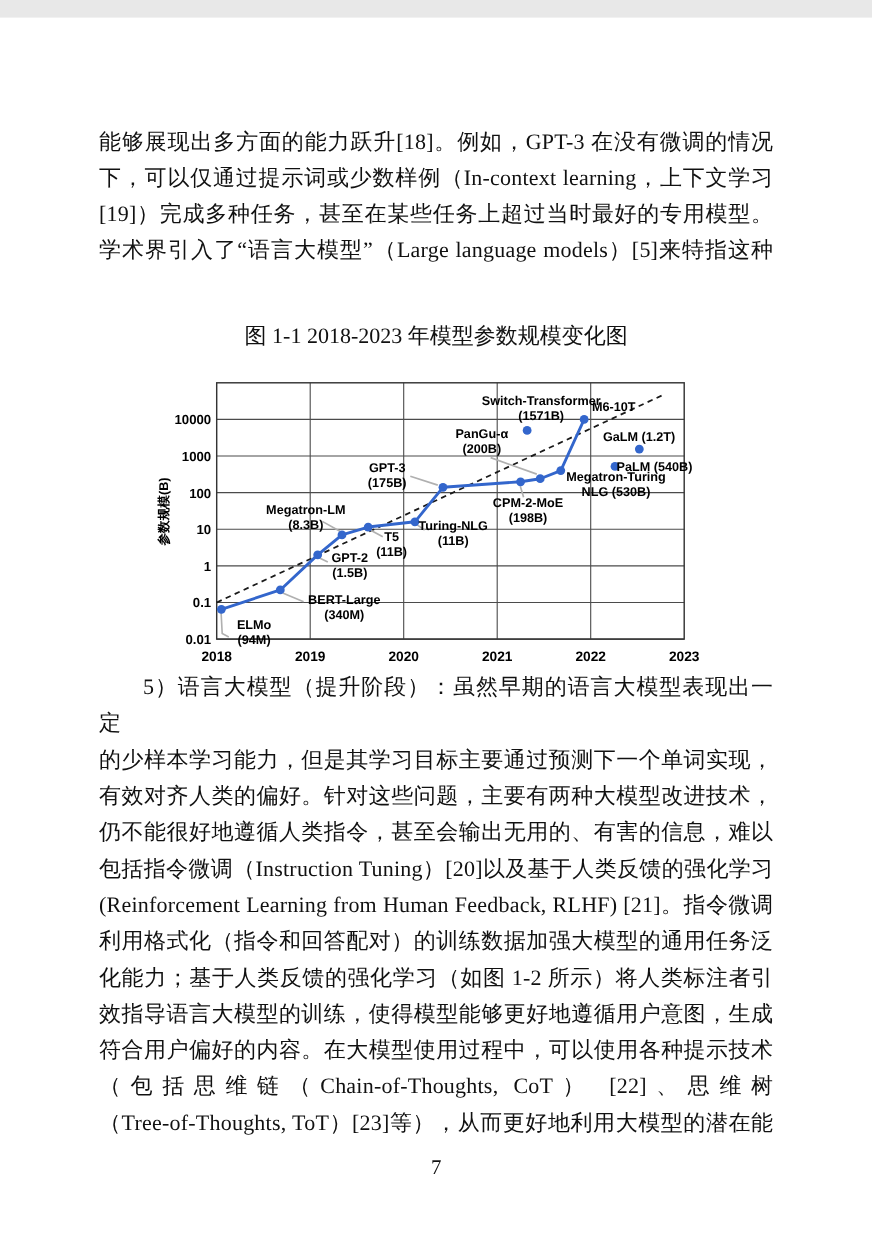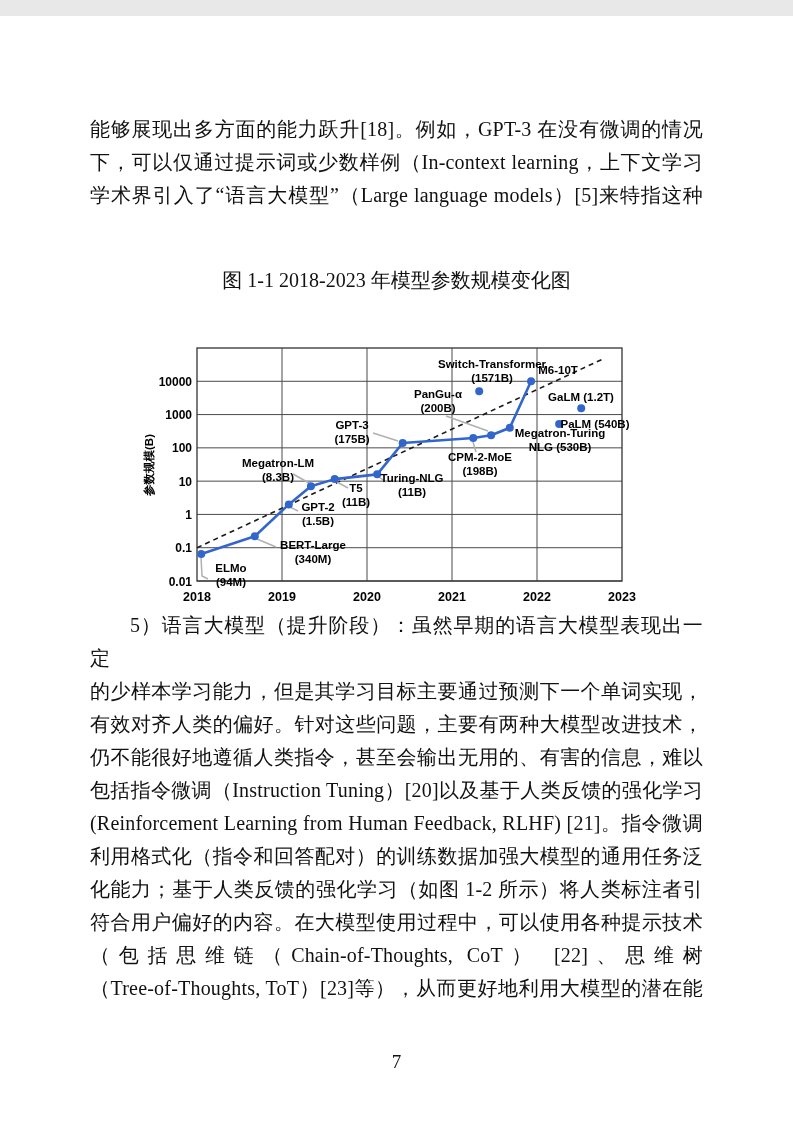--- a/index.html
+++ b/index.html
@@ -18,21 +18,21 @@
     line-height:33px;
     text-align:justify;
     text-align-last:justify;
     white-space:normal;
     letter-spacing:0.2px;
   }
   #para1{top:97px;}
   #para2{top:593px;}
   .caption{
     position:absolute;
-    left:90px;width:613px;top:248px;
+    left:90px;width:613px;top:274px;
     font-size:20px;line-height:33px;
     text-align:center;
   }
   .chart-wrap{
     position:absolute;left:140px;top:326px;width:565px;height:270px;
   }
   .chart-wrap svg{display:block;}
   .chart-wrap text{
     font-family:"Liberation Sans","DejaVu Sans",sans-serif;
     font-weight:bold;
@@ -44,20 +44,21 @@
   }
 </style>
 </head>
 <body>
 
 <div class="page">
 
   <div class="para" id="para1">
       <div class="line">能够展现出多方面的能力跃升[18]。例如，GPT-3 在没有微调的情况</div>
       <div class="line">下，可以仅通过提示词或少数样例（In-context learning，上下文学习</div>
+      <div class="line">[19]）完成多种任务，甚至在某些任务上超过当时最好的专用模型。</div>
       <div class="line">学术界引入了“语言大模型”（Large language models）[5]来特指这种</div>
     </div>
 
   <div class="caption">图 1-1 2018-2023 年模型参数规模变化图</div>
 
   <div class="chart-wrap" id="chart">
       <svg viewBox="0 0 565 270" width="565" height="270">
         <line x1="142" y1="6" x2="142" y2="239" stroke="#4b4b4b" stroke-width="1"></line>
         <line x1="227" y1="6" x2="227" y2="239" stroke="#4b4b4b" stroke-width="1"></line>
         <line x1="312" y1="6" x2="312" y2="239" stroke="#4b4b4b" stroke-width="1"></line>
@@ -128,20 +129,21 @@
 
   <div class="para" id="para2">
       <div class="line" style="text-indent: 40px;">5）语言大模型（提升阶段）：虽然早期的语言大模型表现出一定</div>
       <div class="line">的少样本学习能力，但是其学习目标主要通过预测下一个单词实现，</div>
       <div class="line">有效对齐人类的偏好。针对这些问题，主要有两种大模型改进技术，</div>
       <div class="line">仍不能很好地遵循人类指令，甚至会输出无用的、有害的信息，难以</div>
       <div class="line">包括指令微调（Instruction Tuning）[20]以及基于人类反馈的强化学习</div>
       <div class="line">(Reinforcement Learning from Human Feedback, RLHF) [21]。指令微调</div>
       <div class="line">利用格式化（指令和回答配对）的训练数据加强大模型的通用任务泛</div>
       <div class="line">化能力；基于人类反馈的强化学习（如图 1-2 所示）将人类标注者引</div>
+      <div class="line">效指导语言大模型的训练，使得模型能够更好地遵循用户意图，生成</div>
       <div class="line">符合用户偏好的内容。在大模型使用过程中，可以使用各种提示技术</div>
       <div class="line">（包括思维链（Chain-of-Thoughts, CoT） [22]、思维树</div>
       <div class="line">（Tree-of-Thoughts, ToT）[23]等），从而更好地利用大模型的潜在能</div>
     </div>
 
   <div class="pagenum">7</div>
 
 </div>
 
 </body></html>

